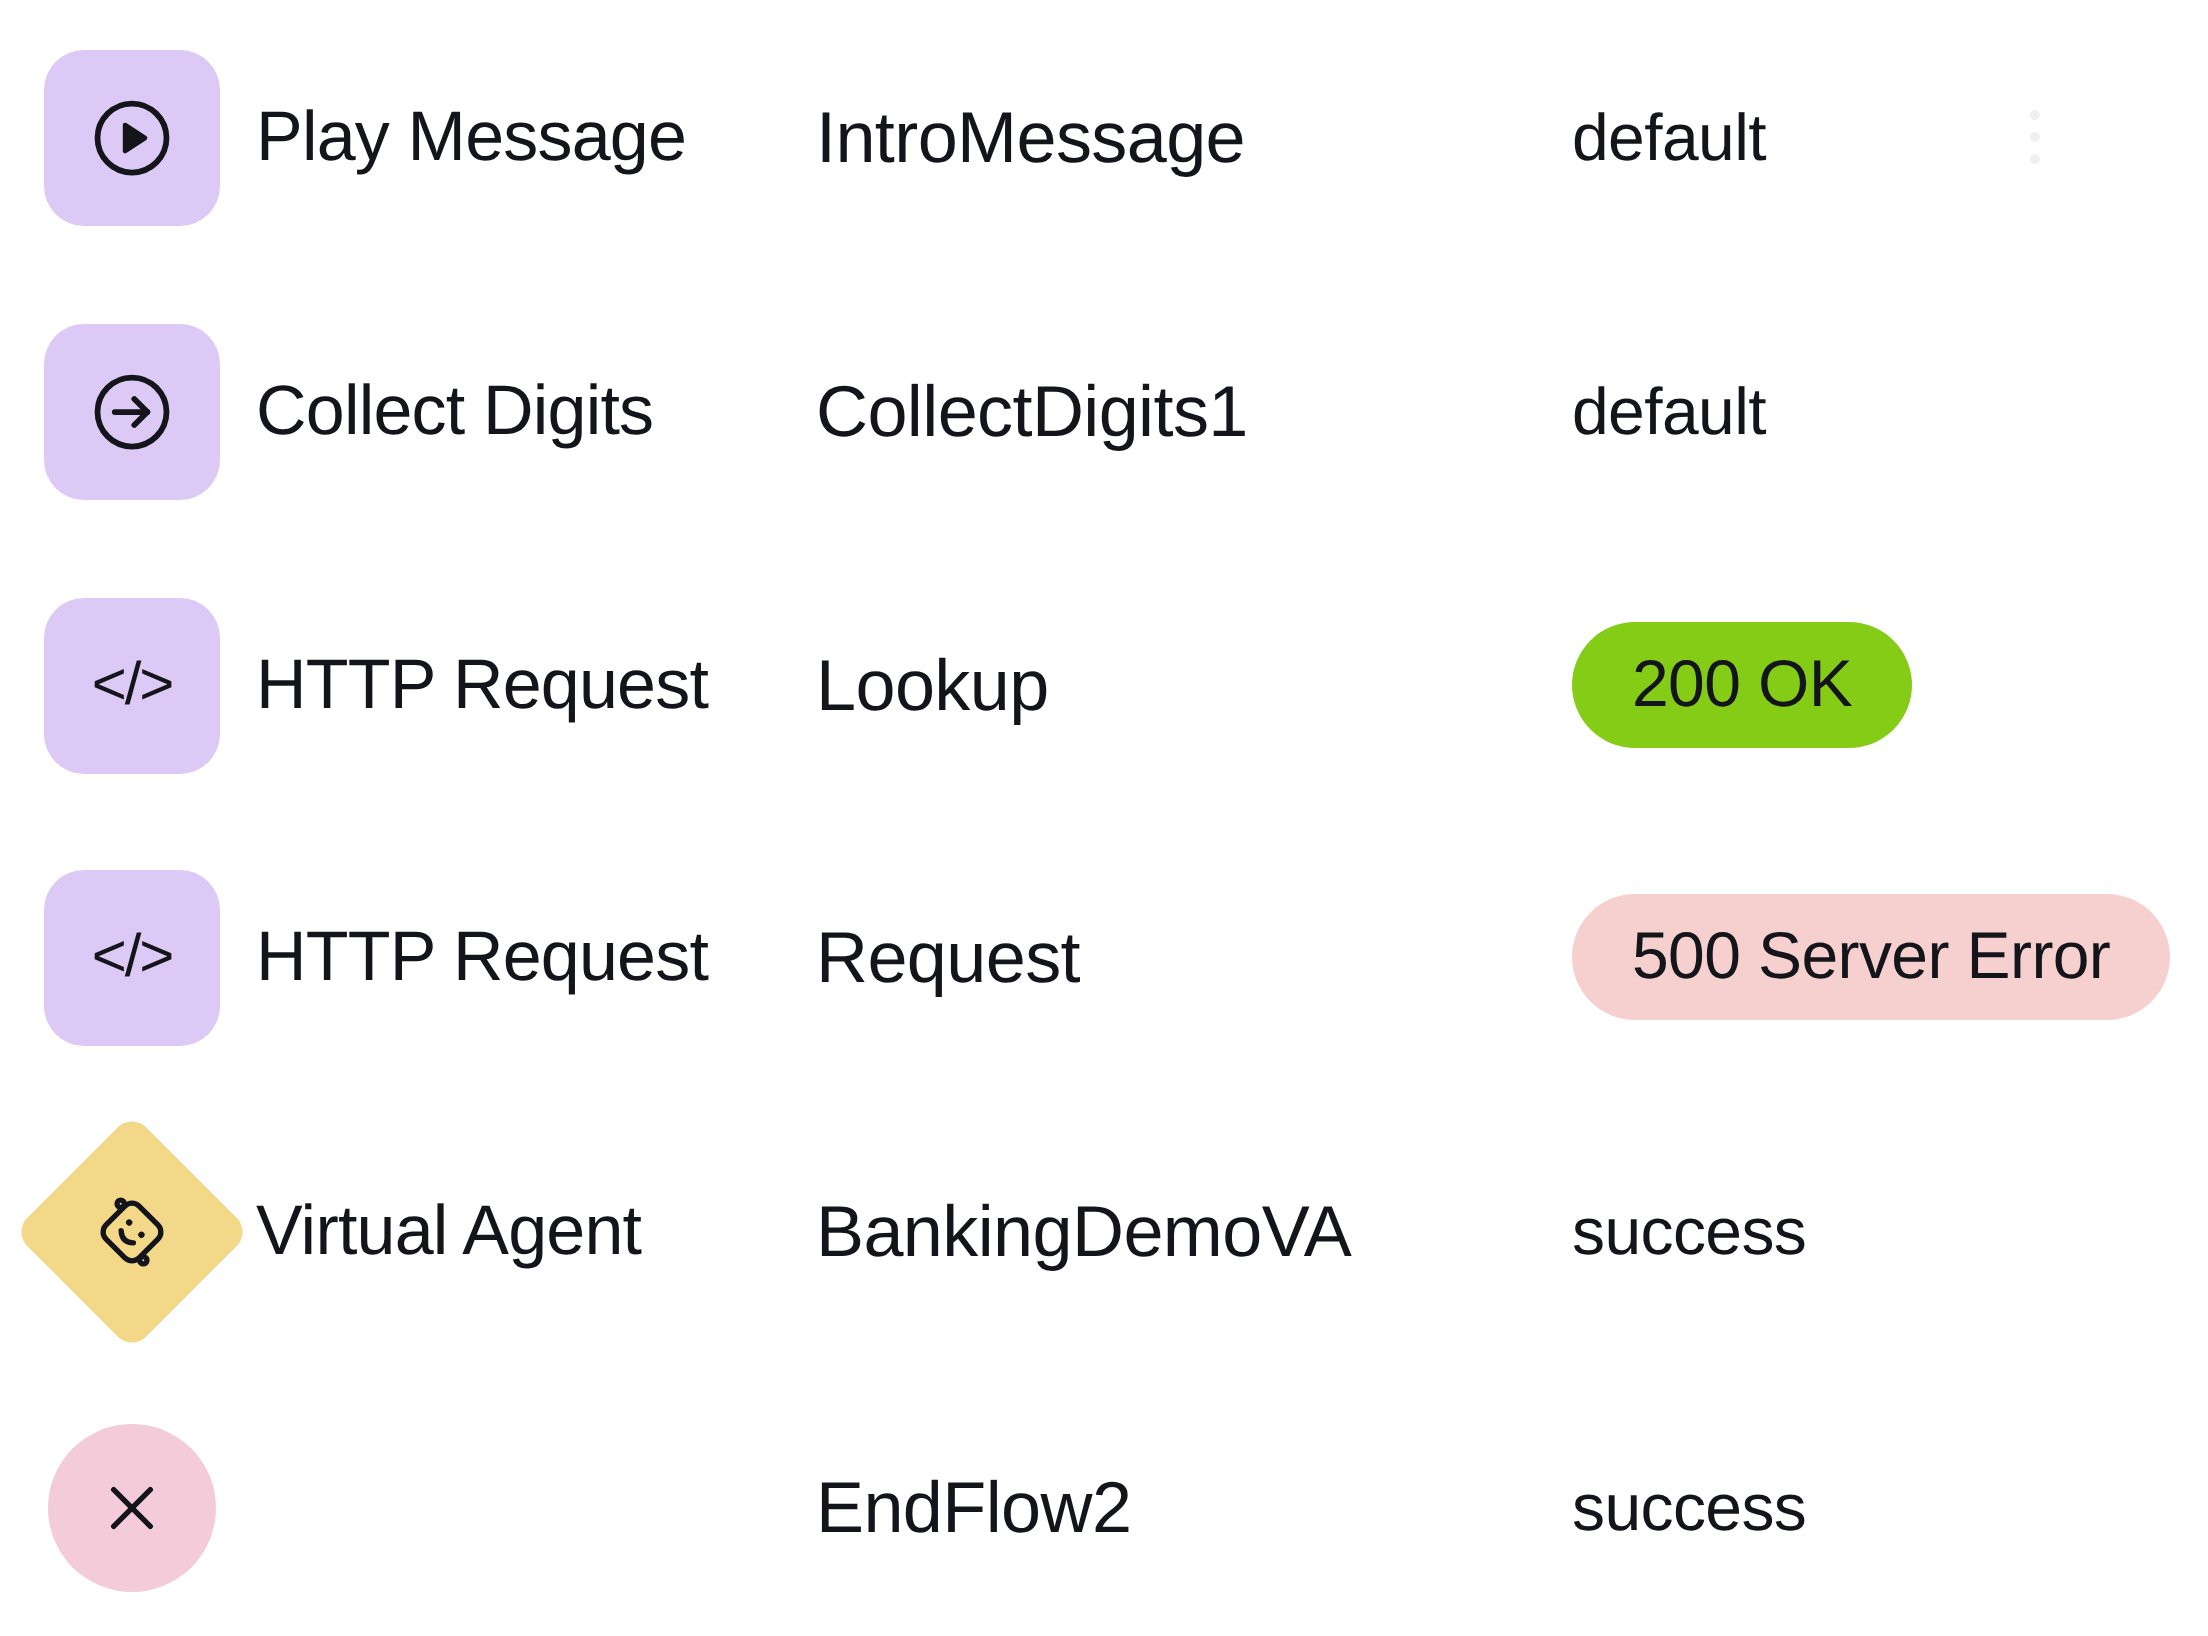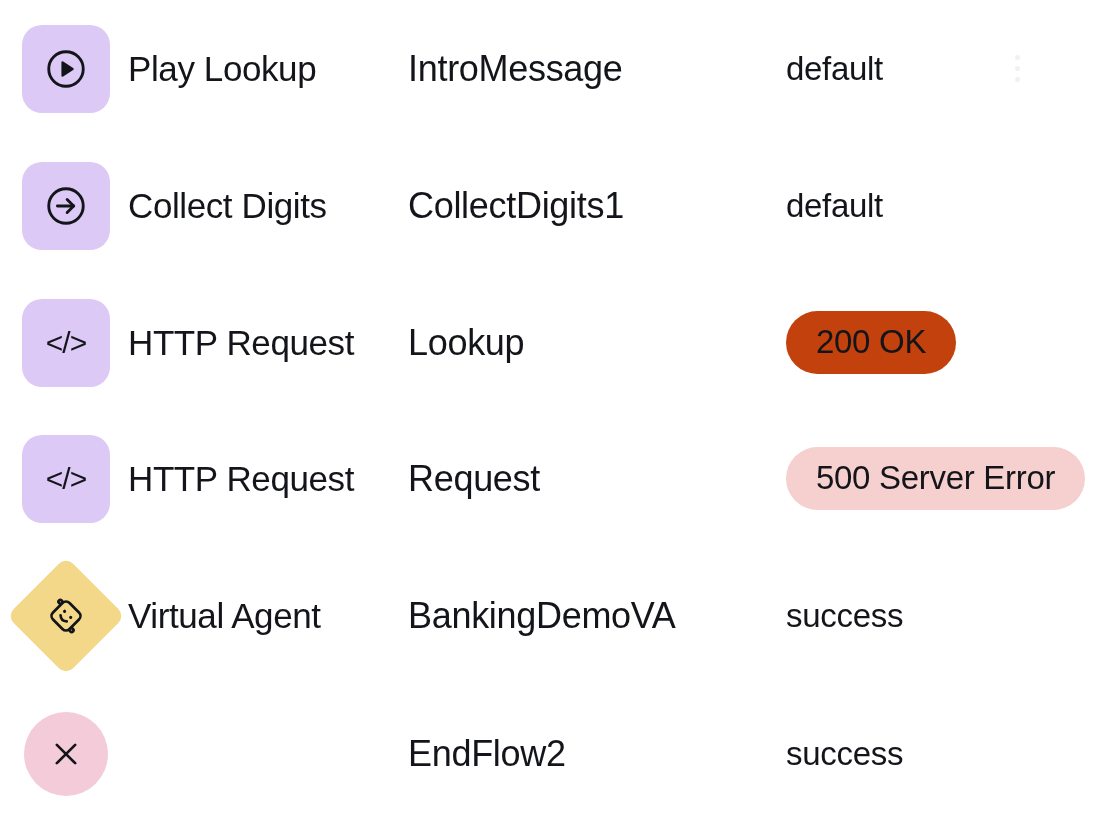--- a/index.html
+++ b/index.html
@@ -162,21 +162,21 @@
       <div class="col-icon">
         <div class="badge shape-rounded-square" style="background: rgb(220, 201, 245);">
           <span style="display: flex; align-items: center; justify-content: center;">
             <svg width="46" height="46" viewBox="0 0 24 24" fill="none" stroke="#14151a" stroke-width="1.5" stroke-linecap="round" stroke-linejoin="round">
               <circle cx="12" cy="12" r="9"></circle>
               <path d="M10.2 8.6 L15.4 12 L10.2 15.4 Z" fill="#14151a" stroke-width="1.2"></path>
             </svg>
           </span>
         </div>
       </div>
-      <div class="col-type">Play Lookup</div>
+      <div class="col-type">Play Message</div>
       <div class="col-name">IntroMessage</div>
       <div class="col-status">
         <span class="status-text">default</span>
       </div>
       <div class="overflow-menu">
         <span class="dot"></span>
         <span class="dot"></span>
         <span class="dot"></span>
       </div>
     </div>
@@ -202,21 +202,21 @@
       <div class="col-icon">
         <div class="badge shape-rounded-square" style="background: rgb(220, 201, 245);">
           <span style="display: flex; align-items: center; justify-content: center;">
             <span class="code-glyph">&lt;/&gt;</span>
           </span>
         </div>
       </div>
       <div class="col-type">HTTP Request</div>
       <div class="col-name">Lookup</div>
       <div class="col-status">
-        <span class="status-pill" style="background: #c2410c;">200 OK</span>
+        <span class="status-pill" style="background: #84cc16;">200 OK</span>
       </div>
     </div>
     <div class="step-row" style="top: 410px;">
       <div class="col-icon">
         <div class="badge shape-rounded-square" style="background: rgb(220, 201, 245);">
           <span style="display: flex; align-items: center; justify-content: center;">
             <span class="code-glyph">&lt;/&gt;</span>
           </span>
         </div>
       </div>

